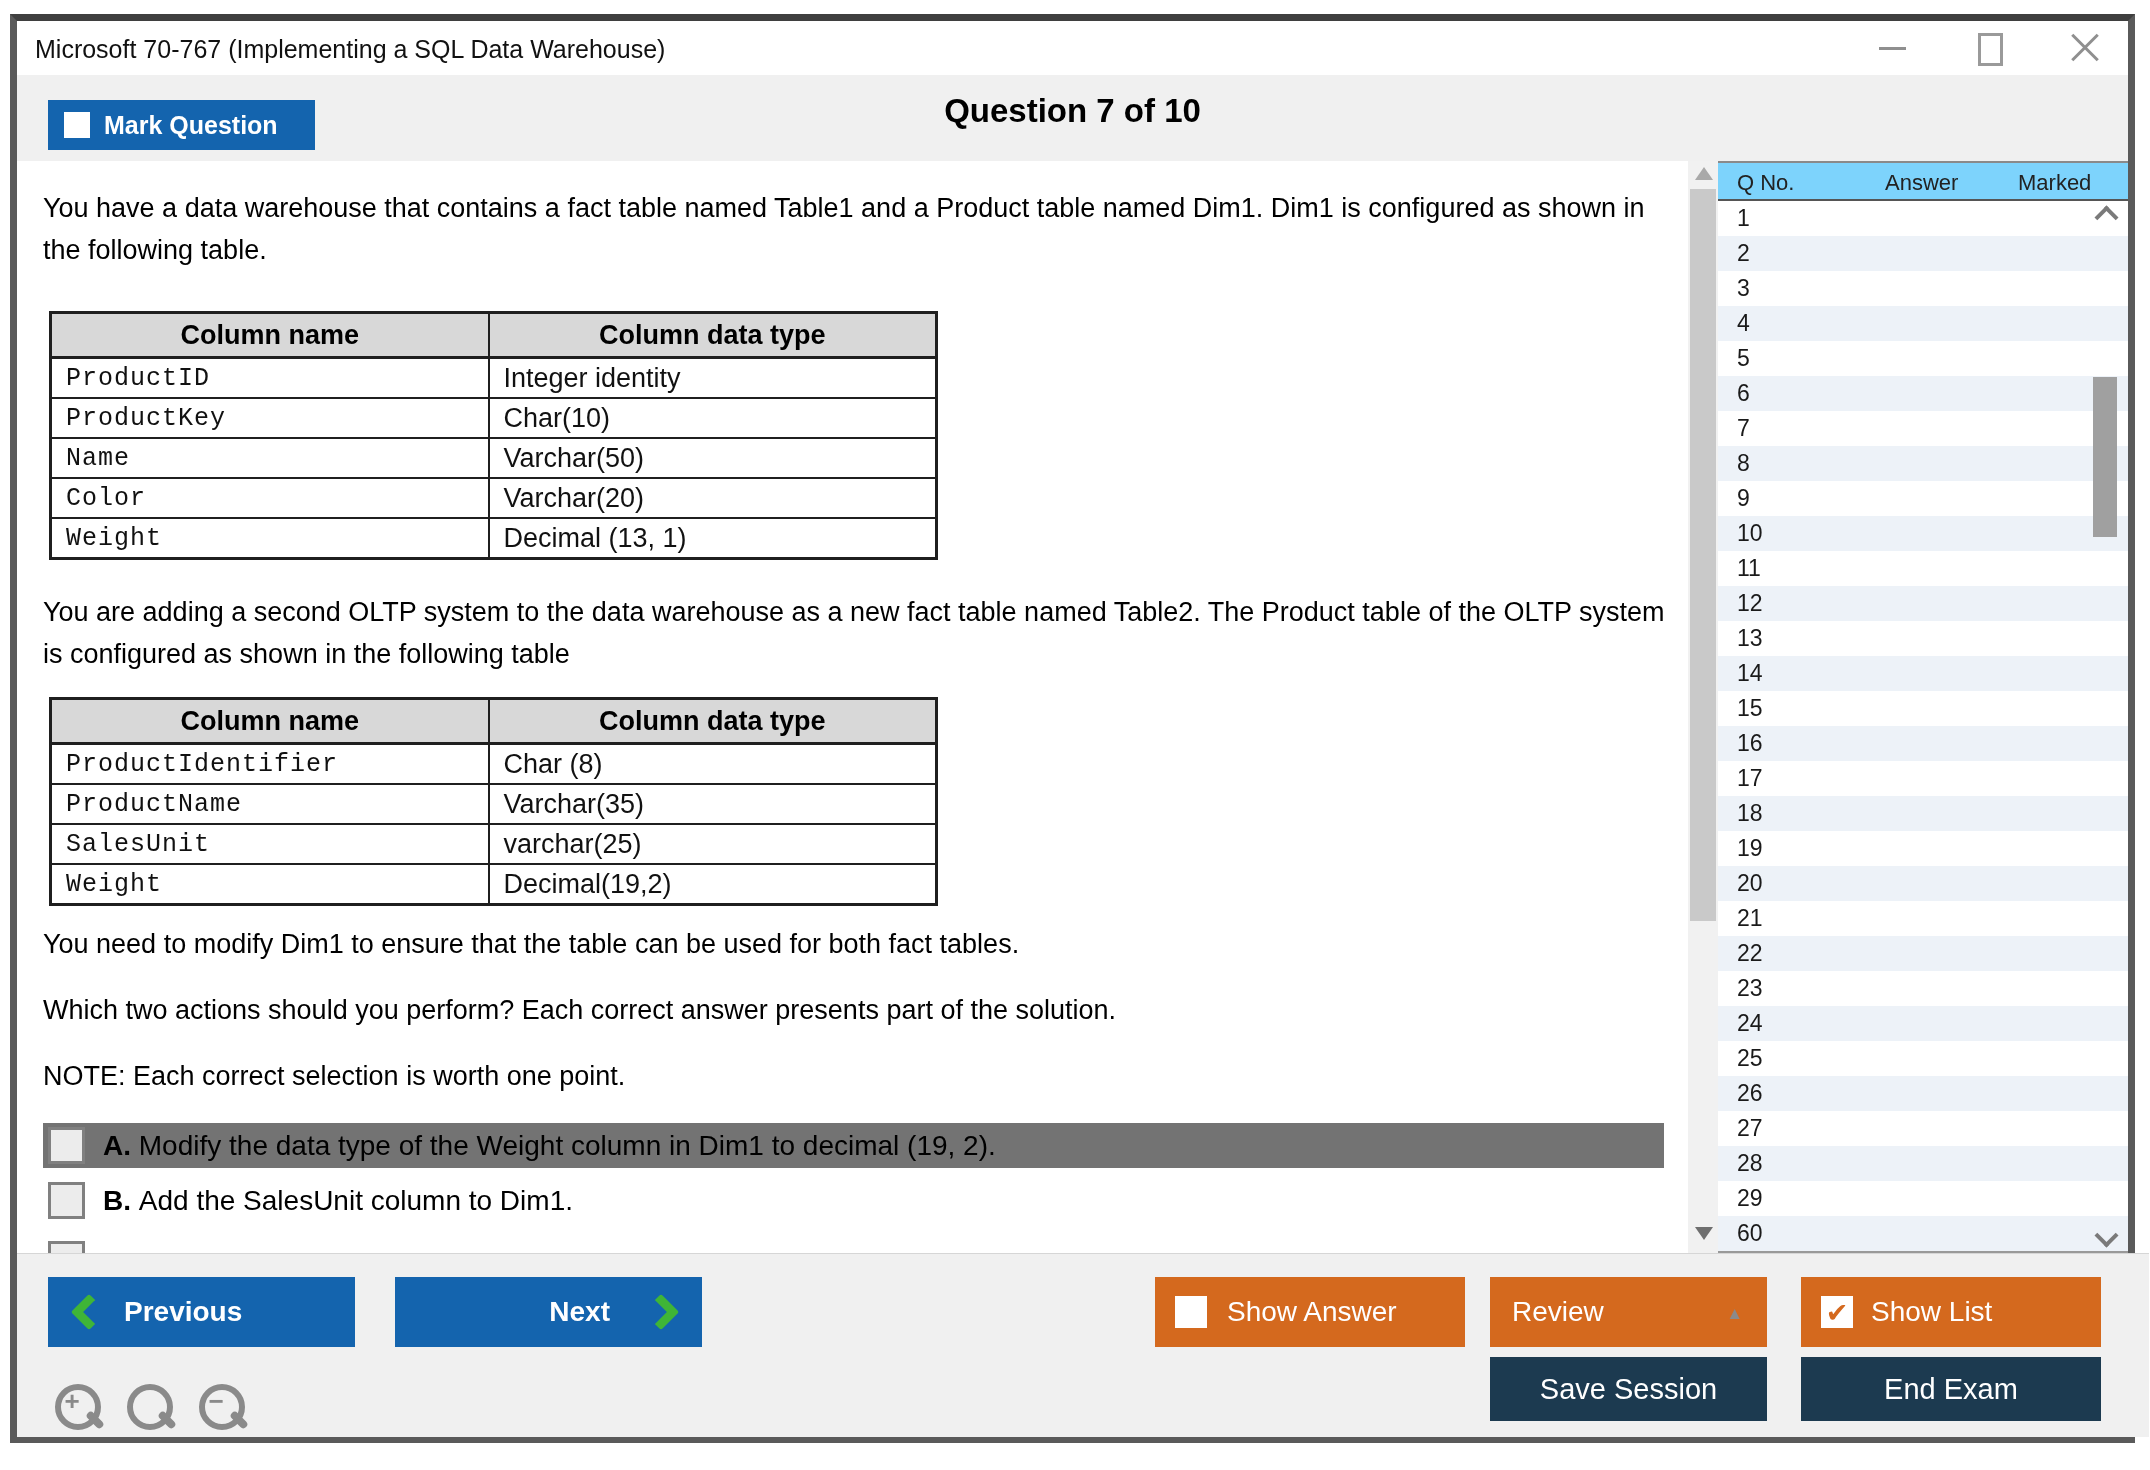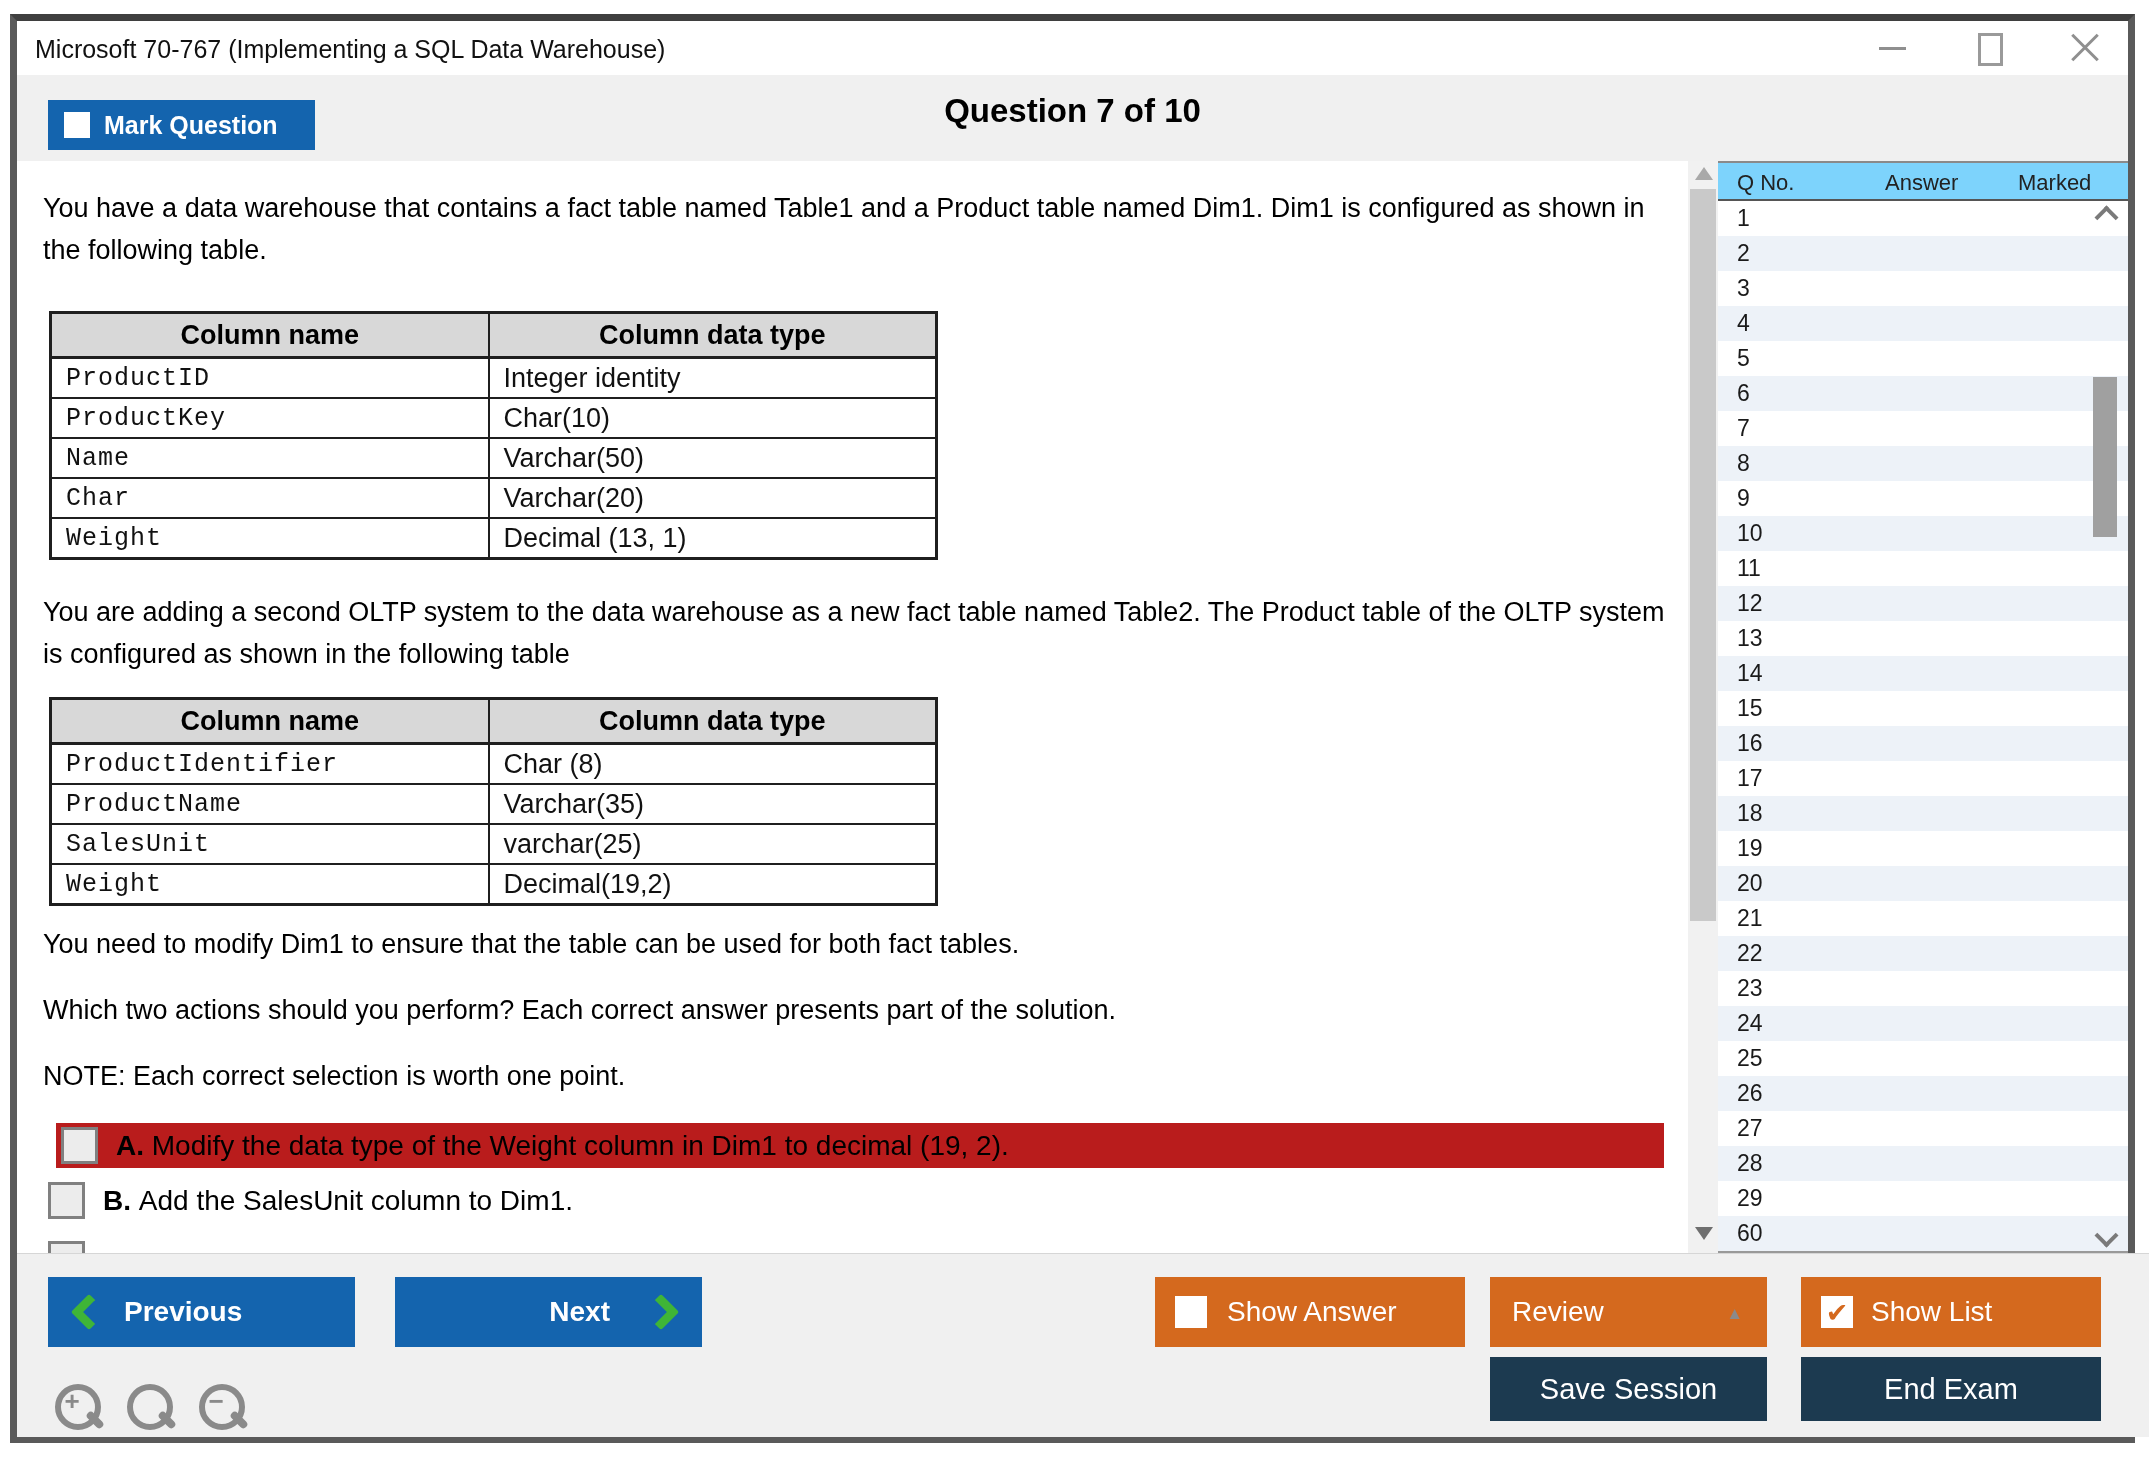--- a/index.html
+++ b/index.html
@@ -45,21 +45,21 @@
   table.qtable td{border:2px solid #1f1f1f;height:38px;font-size:27px;color:#111;
                   padding:0 0 0 14px;vertical-align:middle;}
   table.qtable td.mono{font-family:"Liberation Mono","DejaVu Sans Mono",monospace;
                        font-size:25px;letter-spacing:1px;}
   .tbl1{position:absolute;left:32px;top:150px;}
   .tbl2{position:absolute;left:32px;top:536px;}
 
   
   .options{position:absolute;left:26px;top:962px;width:1621px;}
   .option-row{display:flex;align-items:center;height:45px;margin-bottom:10px;}
-  .option-row.highlight{background:#b91c1c;margin-left:13px;}
+  .option-row.highlight{background:#737373;}
   .opt-cb{width:37px;height:37px;background:#ececec;border:3px solid #808080;
           box-sizing:border-box;margin:0 18px 0 5px;flex:0 0 auto;cursor:pointer;}
   .opt-text{font-size:28px;color:#000;white-space:nowrap;}
   .opt-text b{font-weight:bold;}
   .opt-partial{position:absolute;left:31px;top:1080px;width:37px;height:37px;
                background:#ececec;border:3px solid #808080;box-sizing:border-box;}
 
   
   .c-scroll{position:absolute;left:1671px;top:0;width:30px;height:1092px;background:#f1f1f1;}
   .tri{width:0;height:0;position:absolute;left:7px;cursor:pointer;}
@@ -166,21 +166,21 @@
               </tr>
               <tr>
                 <td class="mono">ProductKey</td>
                 <td>Char(10)</td>
               </tr>
               <tr>
                 <td class="mono">Name</td>
                 <td>Varchar(50)</td>
               </tr>
               <tr>
-                <td class="mono">Char</td>
+                <td class="mono">Color</td>
                 <td>Varchar(20)</td>
               </tr>
               <tr>
                 <td class="mono">Weight</td>
                 <td>Decimal (13, 1)</td>
               </tr>
             </tbody>
         </table>
 
         <p class="para2">You are adding a second OLTP system to the data warehouse as a new fact table named Table2. The Product table of the OLTP system is configured as shown in the following table</p>

